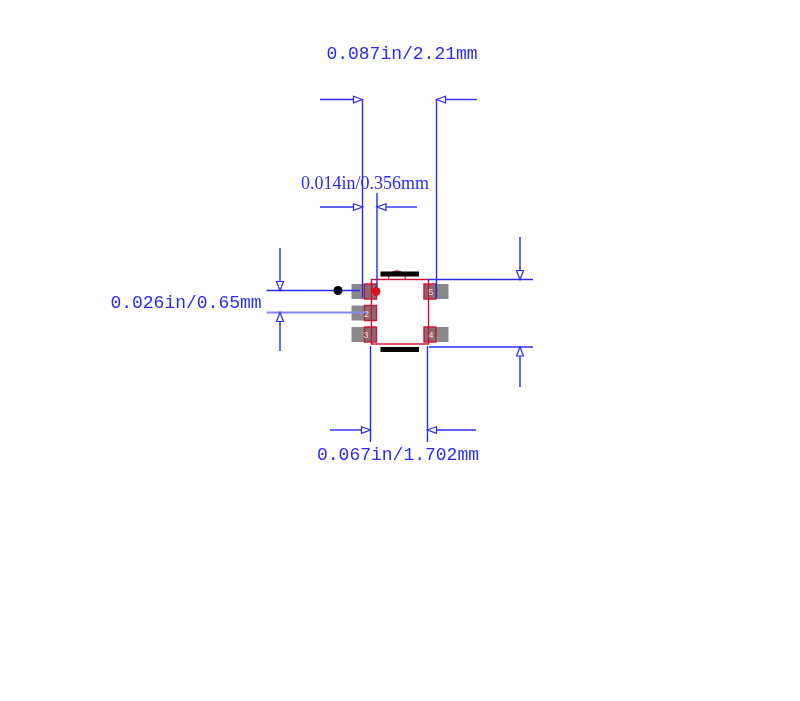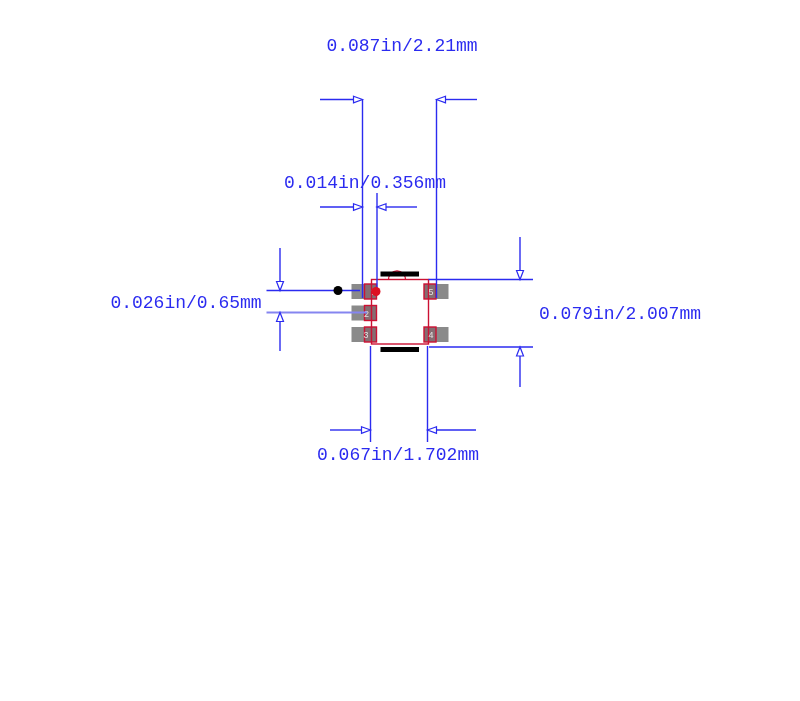--- a/index.html
+++ b/index.html
@@ -116,19 +116,18 @@
       <polygon class="arrow-head" points="436.5,426.7 427.5,430 436.5,433.3"></polygon>
       <line class="blue-line" x1="436.5" y1="430" x2="476" y2="430"></line>
     </g>
 
     <g>
       <circle class="origin-dot" cx="338" cy="290.5" r="4.5"></circle>
       <circle class="pin1-dot" cx="376" cy="291.5" r="4.5"></circle>
     </g>
   </svg>
 
-  <div class="dim-label" style="left:402px;top:36px;">0.087in/2.21mm</div>
-  <div class="dim-label" style="left:365px;top:173px;">0.014in/0.356mm</div>
+  <div class="dim-label" style="left:402px;top:44px;">0.087in/2.21mm</div>
+  <div class="dim-label" style="left:365px;top:173px;font-family:Liberation Serif, serif;">0.014in/0.356mm</div>
   <div class="dim-label" style="left:186px;top:293px;text-align:center;">0.026in/0.65mm</div>
-  <div class="dim-label" style="left:620px;top:304px;">0.079in/2.007mm</div>
   <div class="dim-label" style="left:398px;top:445px;">0.067in/1.702mm</div>
 
 </div>
 
 </body></html>

